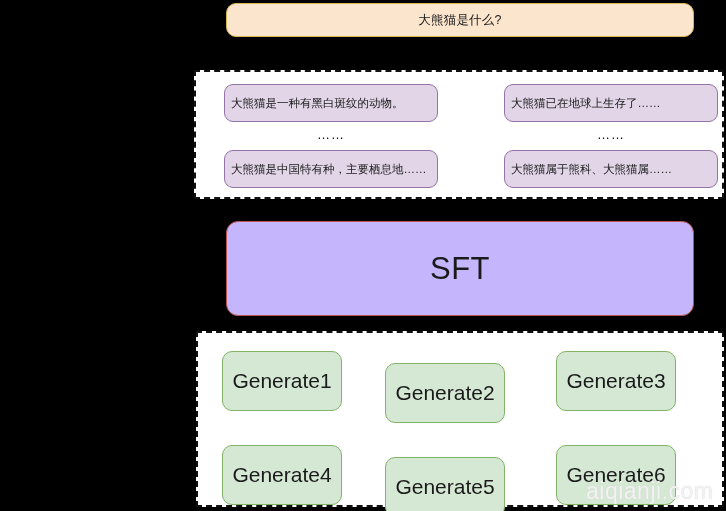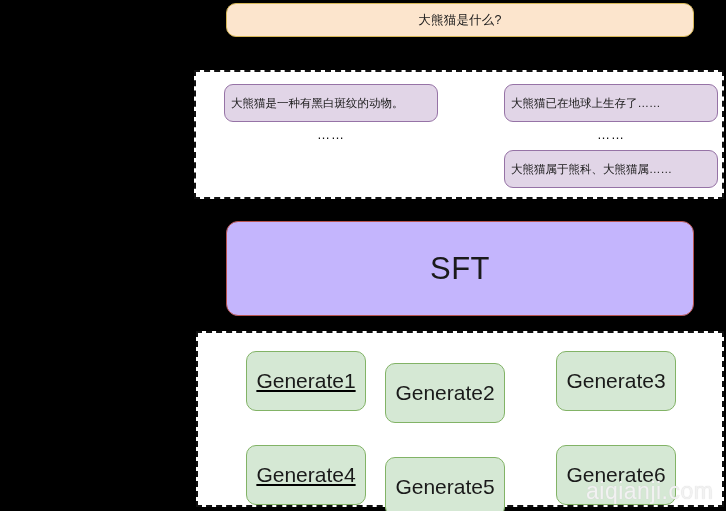--- a/index.html
+++ b/index.html
@@ -143,21 +143,21 @@
     align-items: center;
     justify-content: center;
   }
   .gen-box .txt {
     font-size: 21px;
     color: #1a1a1a;
     white-space: nowrap;
   }
   .gen-r1 { top: 18px; }
   .gen-r2 { top: 112px; }
-  .gen-c1 { left: 48px; text-decoration: underline; }
+  .gen-c1 { left: 24px; }
   .gen-c2 { left: 187px; margin-top: 12px; }
   .gen-c3 { left: 358px; }
 
   
   .watermark {
     position: absolute;
     left: 586px;
     top: 478px;
     font-size: 23px;
     color: #f2f2f2;
@@ -176,20 +176,23 @@
     <span class="txt">大熊猫是什么?</span>
   </div>
 
   <div class="responses-group">
 
     <div class="resp-col left">
       <div class="resp-box a">
         <span class="txt">大熊猫是一种有黑白斑纹的动物。</span>
       </div>
       <div class="ellipsis">……</div>
+      <div class="resp-box b">
+        <span class="txt">大熊猫是中国特有种，主要栖息地……</span>
+      </div>
     </div>
 
     <div class="resp-col right">
       <div class="resp-box a">
         <span class="txt">大熊猫已在地球上生存了……</span>
       </div>
       <div class="ellipsis">……</div>
       <div class="resp-box b">
         <span class="txt">大熊猫属于熊科、大熊猫属……</span>
       </div>

